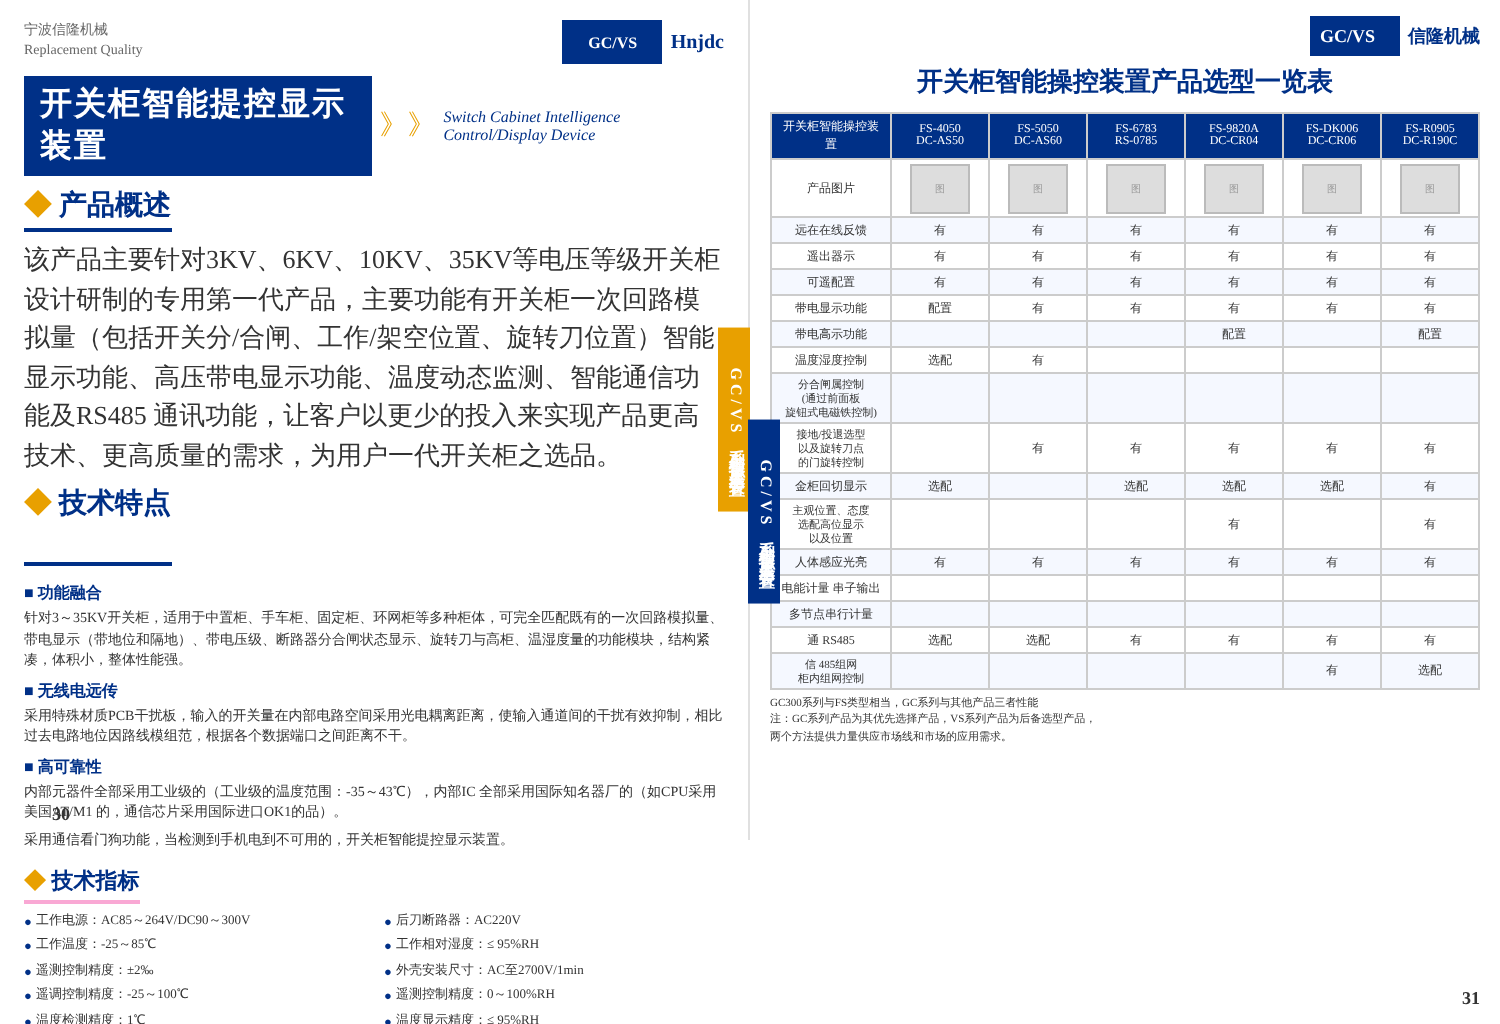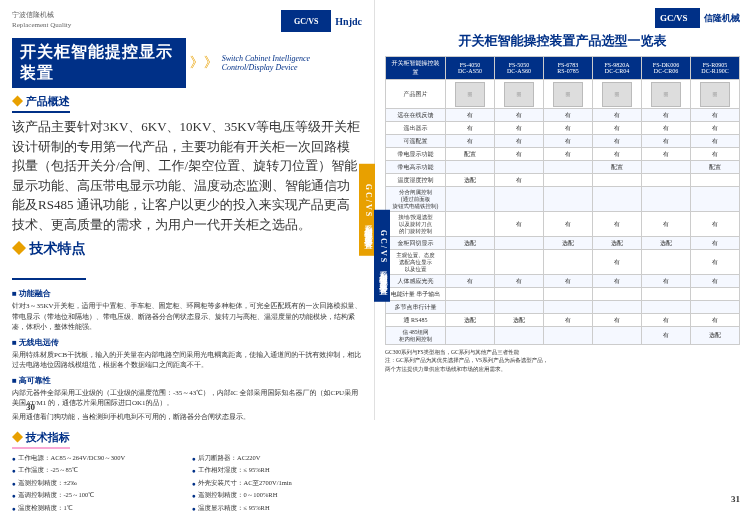--- a/index.html
+++ b/index.html
@@ -97,21 +97,21 @@
 
     .title-en {
       color: #003087;
       font-size: 8px;
       font-style: italic;
     }
 
     
     .section-heading {
       color: #003087;
-      font-size: 11px;
+      font-size: 14px;
       font-weight: bold;
       margin-bottom: 4px;
       padding-bottom: 2px;
       border-bottom: 2px solid #003087;
       display: inline-block;
     }
 
     .section-heading::before {
       content: '◆ ';
       color: #e8a000;
@@ -359,21 +359,21 @@
     <div class="tech-sub">■ 无线电远传</div>
     <div class="tech-content">采用特殊材质PCB干扰板，输入的开关量在内部电路空间采用光电耦离距离，使输入通道间的干扰有效抑制，相比过去电路地位因路线模组范，根据各个数据端口之间距离不干。</div>
   </div>
 
   <div>
     <div class="tech-sub">■ 高可靠性</div>
     <div class="tech-content">内部元器件全部采用工业级的（工业级的温度范围：-35～43℃），内部IC 全部采用国际知名器厂的（如CPU采用美国AT/M1 的，通信芯片采用国际进口OK1的品）。</div>
   </div>
 
   <div>
-    <div class="tech-content">采用通信看门狗功能，当检测到手机电到不可用的，断路器分合闸状态显示。</div>
+    <div class="tech-content">采用通信看门狗功能，当检测到手机电到不可用的，开关柜智能提控显示装置。</div>
   </div>
 
   <div class="specs-heading">技术指标</div>
 
   <div class="specs-grid">
     <div class="spec-item">
       <span class="spec-bullet">●</span>
       <span>工作电源：AC85～264V/DC90～300V</span>
     </div>
     <div class="spec-item">

